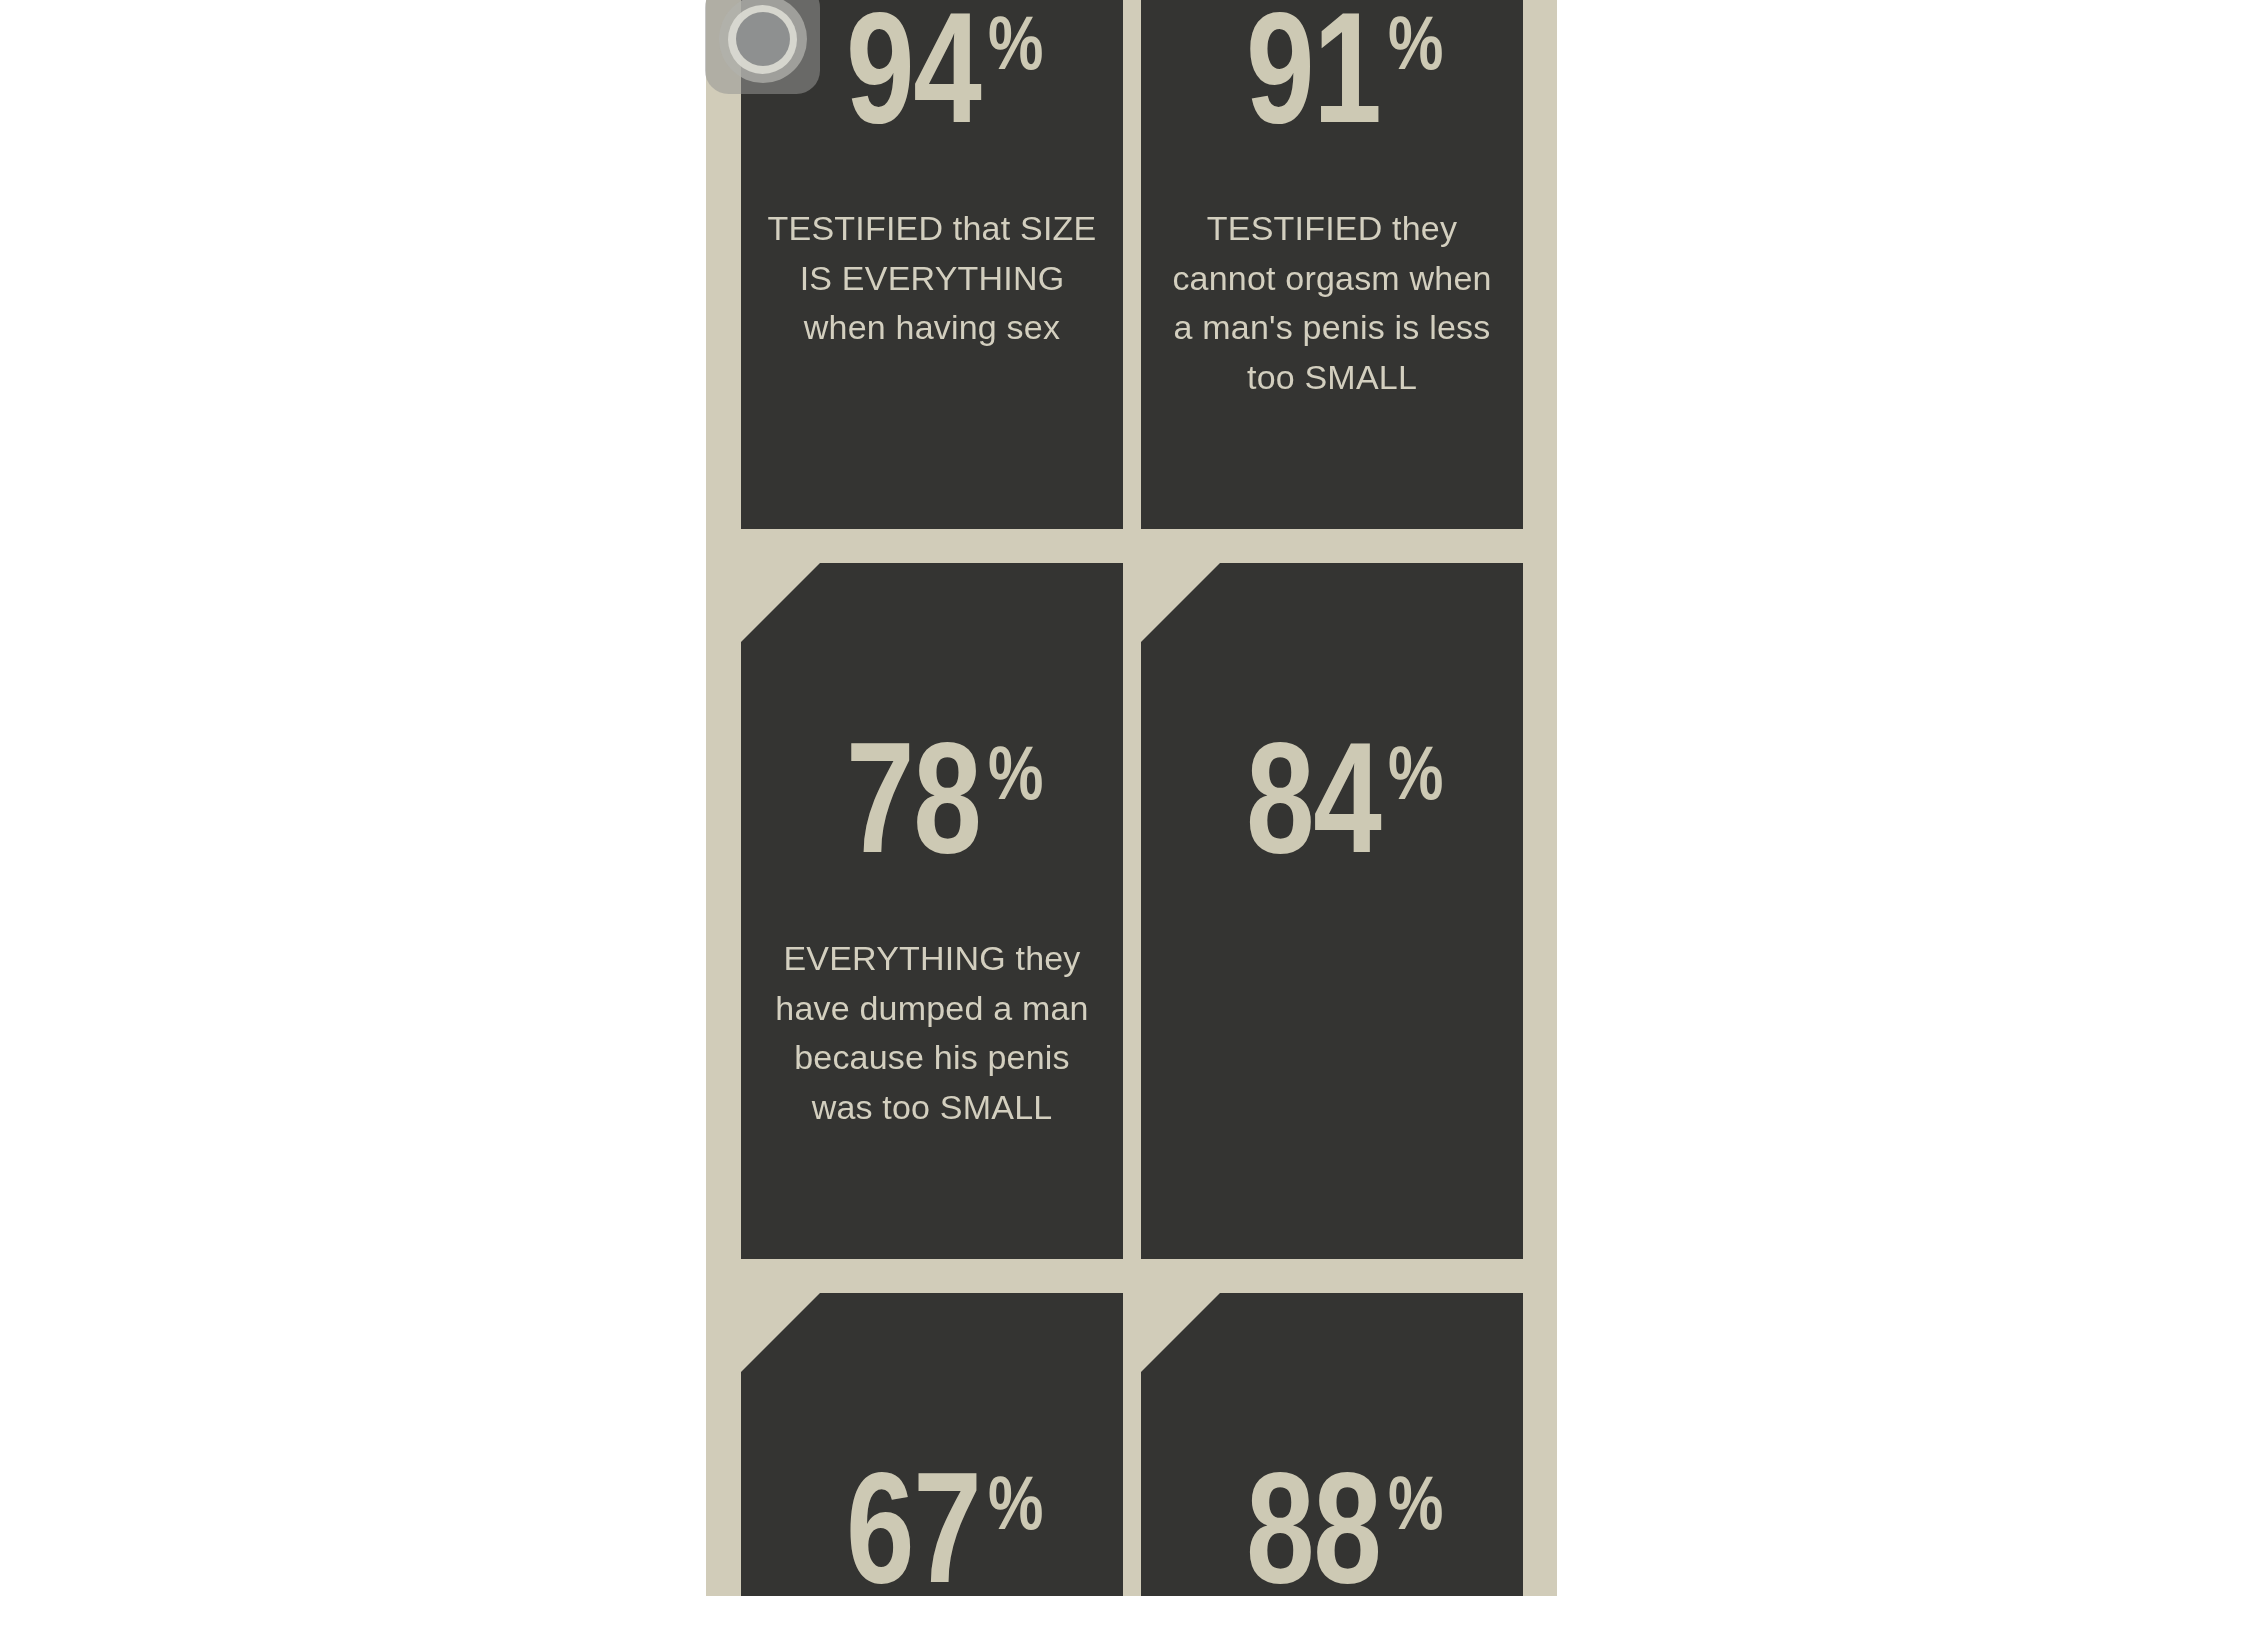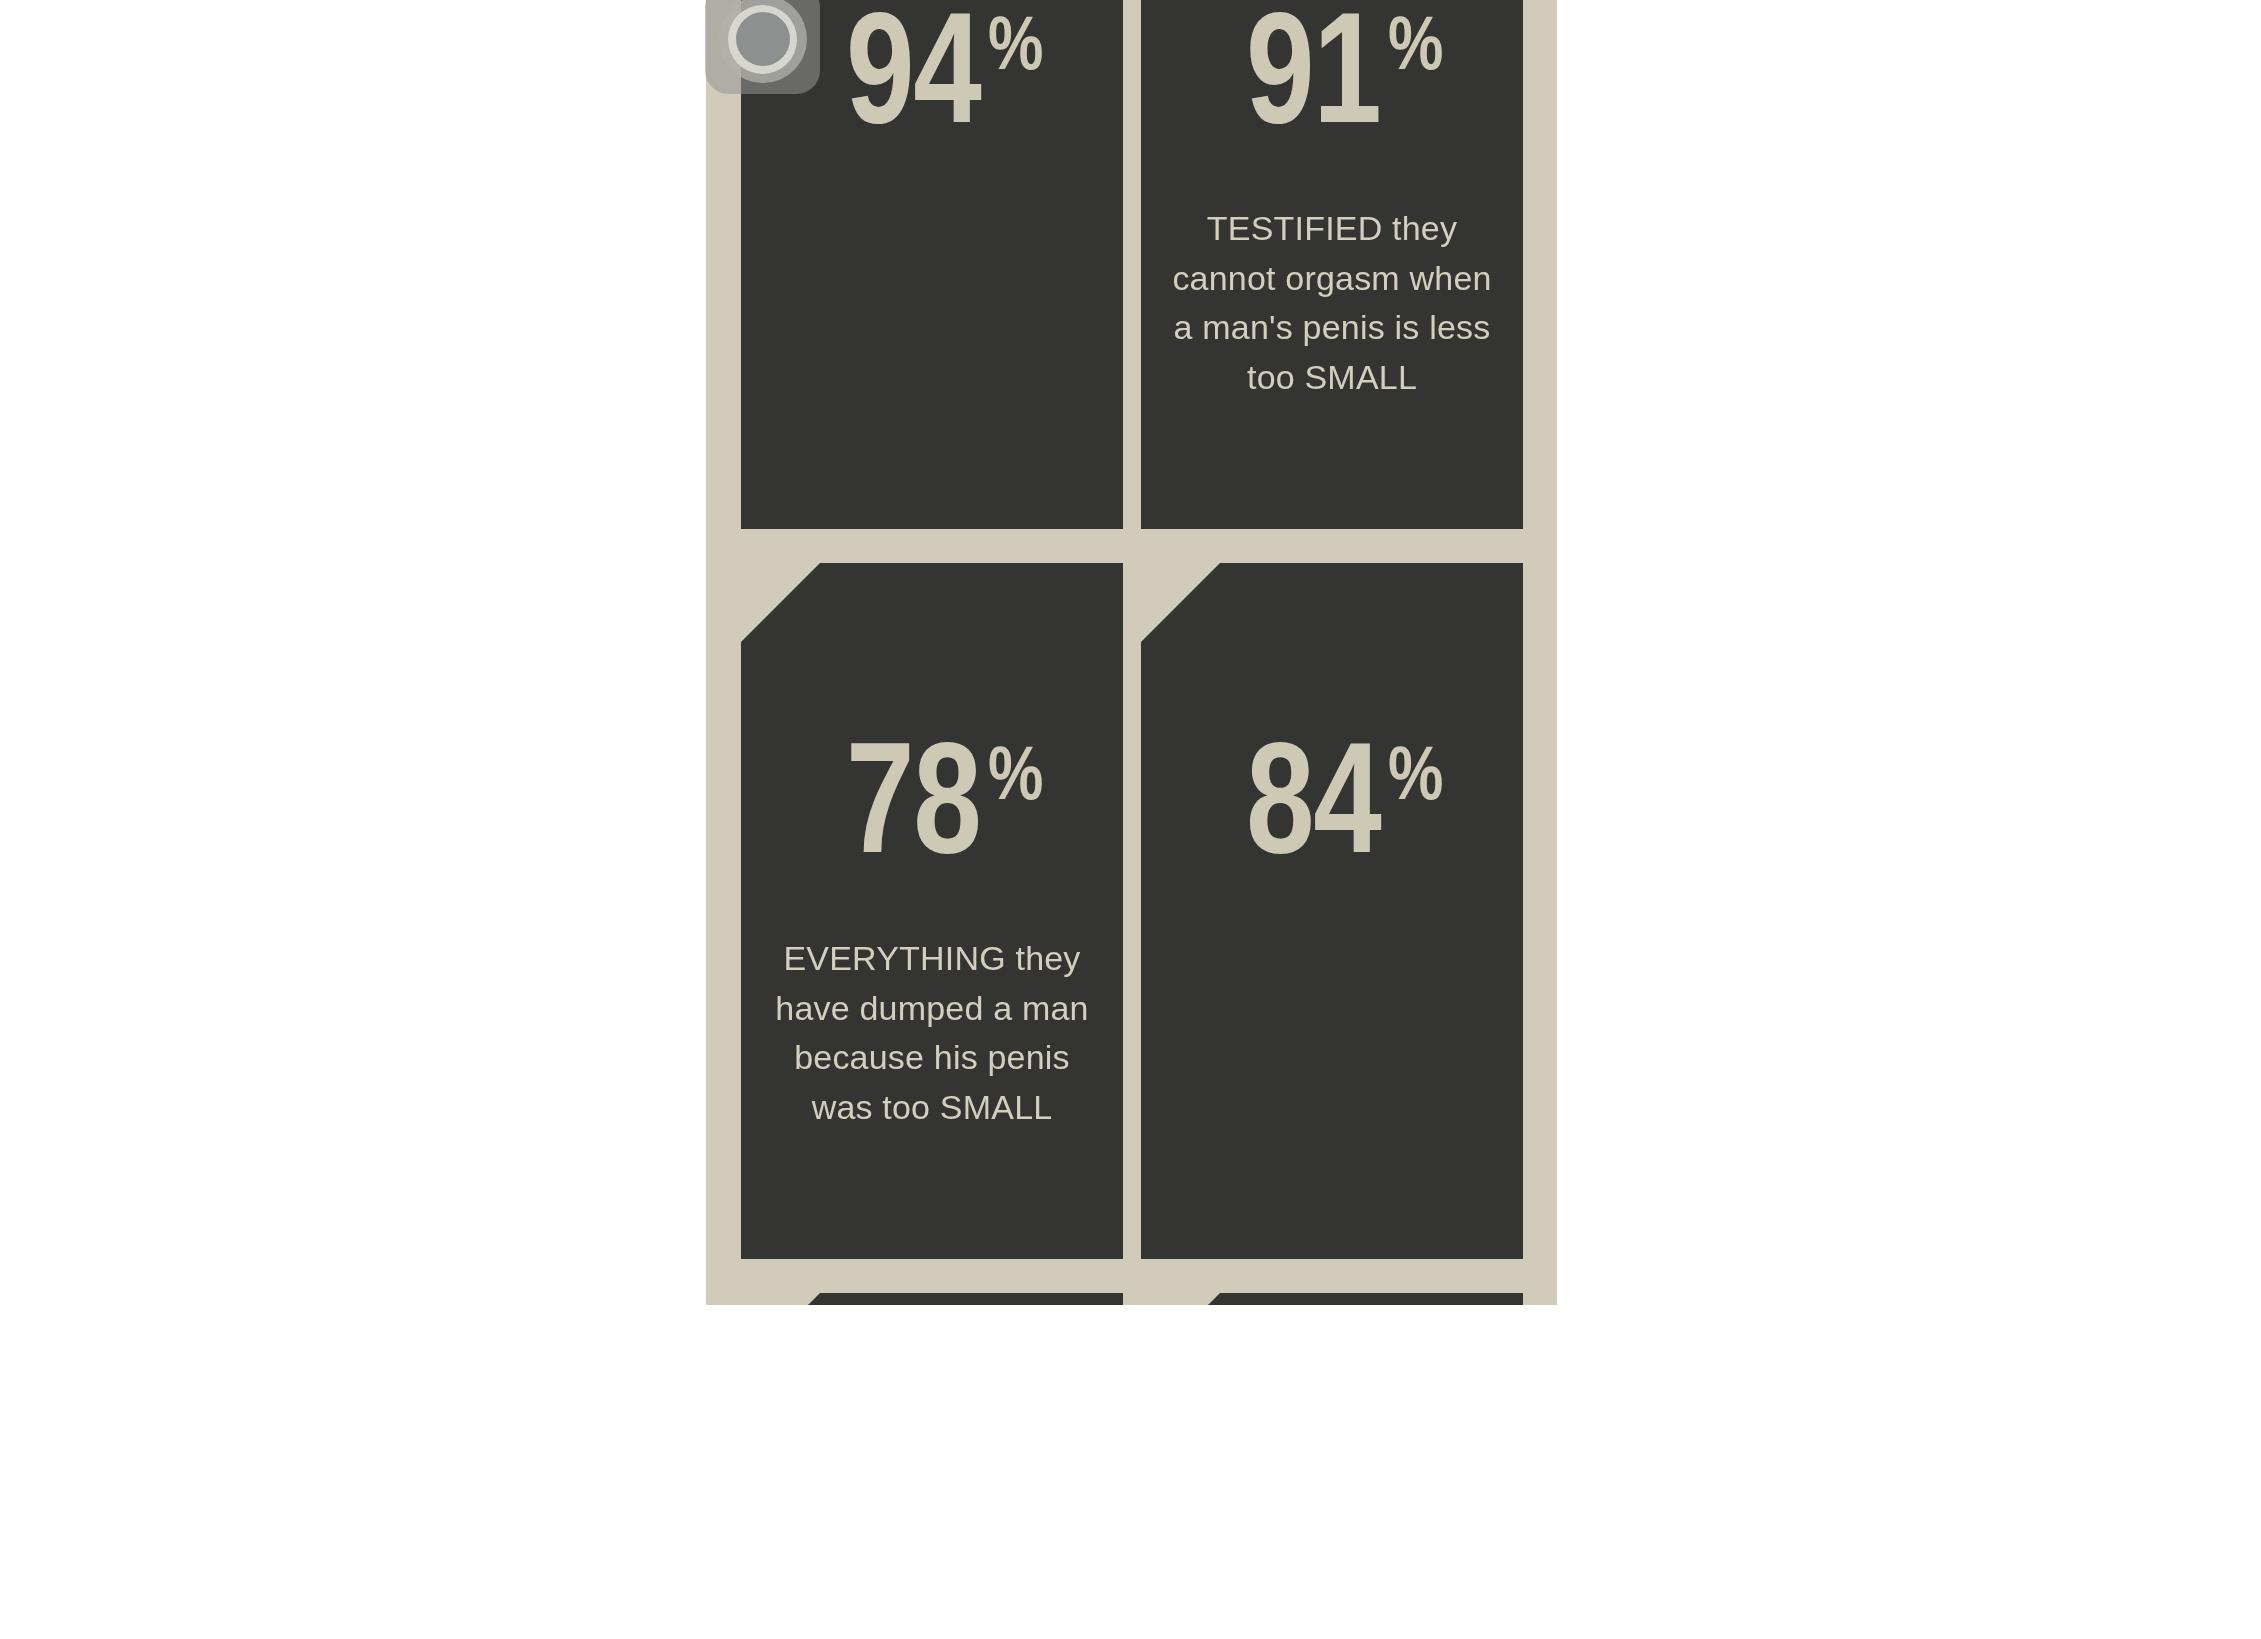--- a/index.html
+++ b/index.html
@@ -18,21 +18,21 @@
     height: 1640px;
     background: #ffffff;
   }
 
   
   #page-column {
     position: absolute;
     left: 706px;
     top: 0;
     width: 851px;
-    height: 1305px;
+    height: 1596px;
     background: #d1ccb9;
     overflow: hidden;
   }
 
   
   #stat-grid {
     position: absolute;
     left: 35px;
     top: -167px;          
     width: 782px;
@@ -135,20 +135,21 @@
 
   <div id="page-column">
 
     <div id="stat-grid">
 
       <div class="stat-card">
         <div class="stat-figure">
           <span class="stat-number">94</span>
           <span class="stat-percent">%</span>
         </div>
+        <div class="stat-caption">TESTIFIED that SIZE IS EVERYTHING when having sex</div>
       </div>
 
       <div class="stat-card">
         <div class="stat-figure">
           <span class="stat-number">91</span>
           <span class="stat-percent">%</span>
         </div>
         <div class="stat-caption">TESTIFIED they cannot orgasm when a man's penis is less too SMALL</div>
       </div>
 

